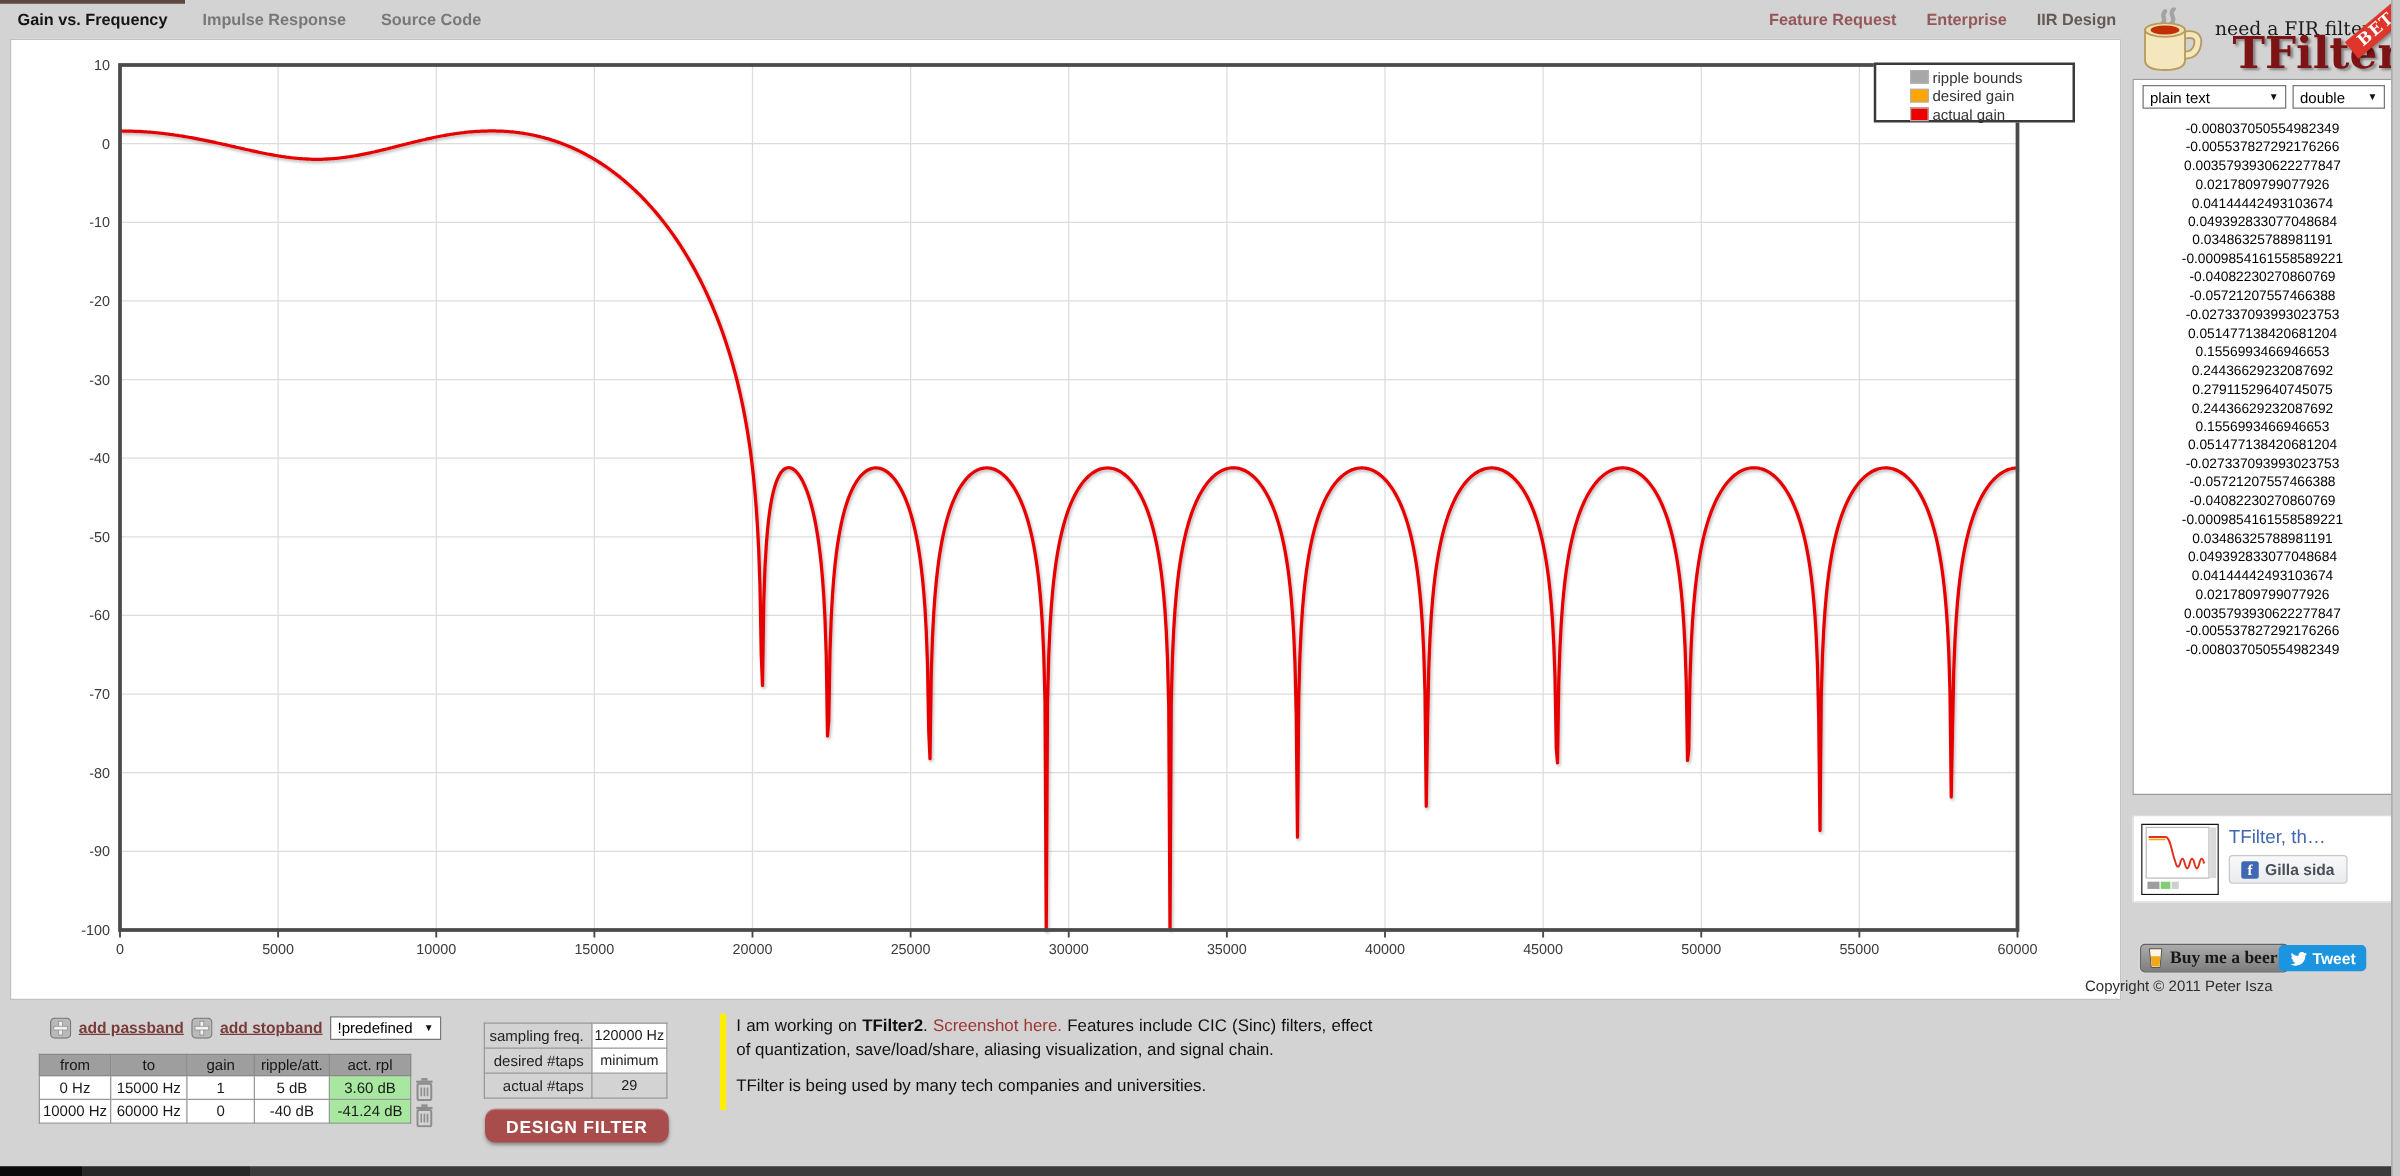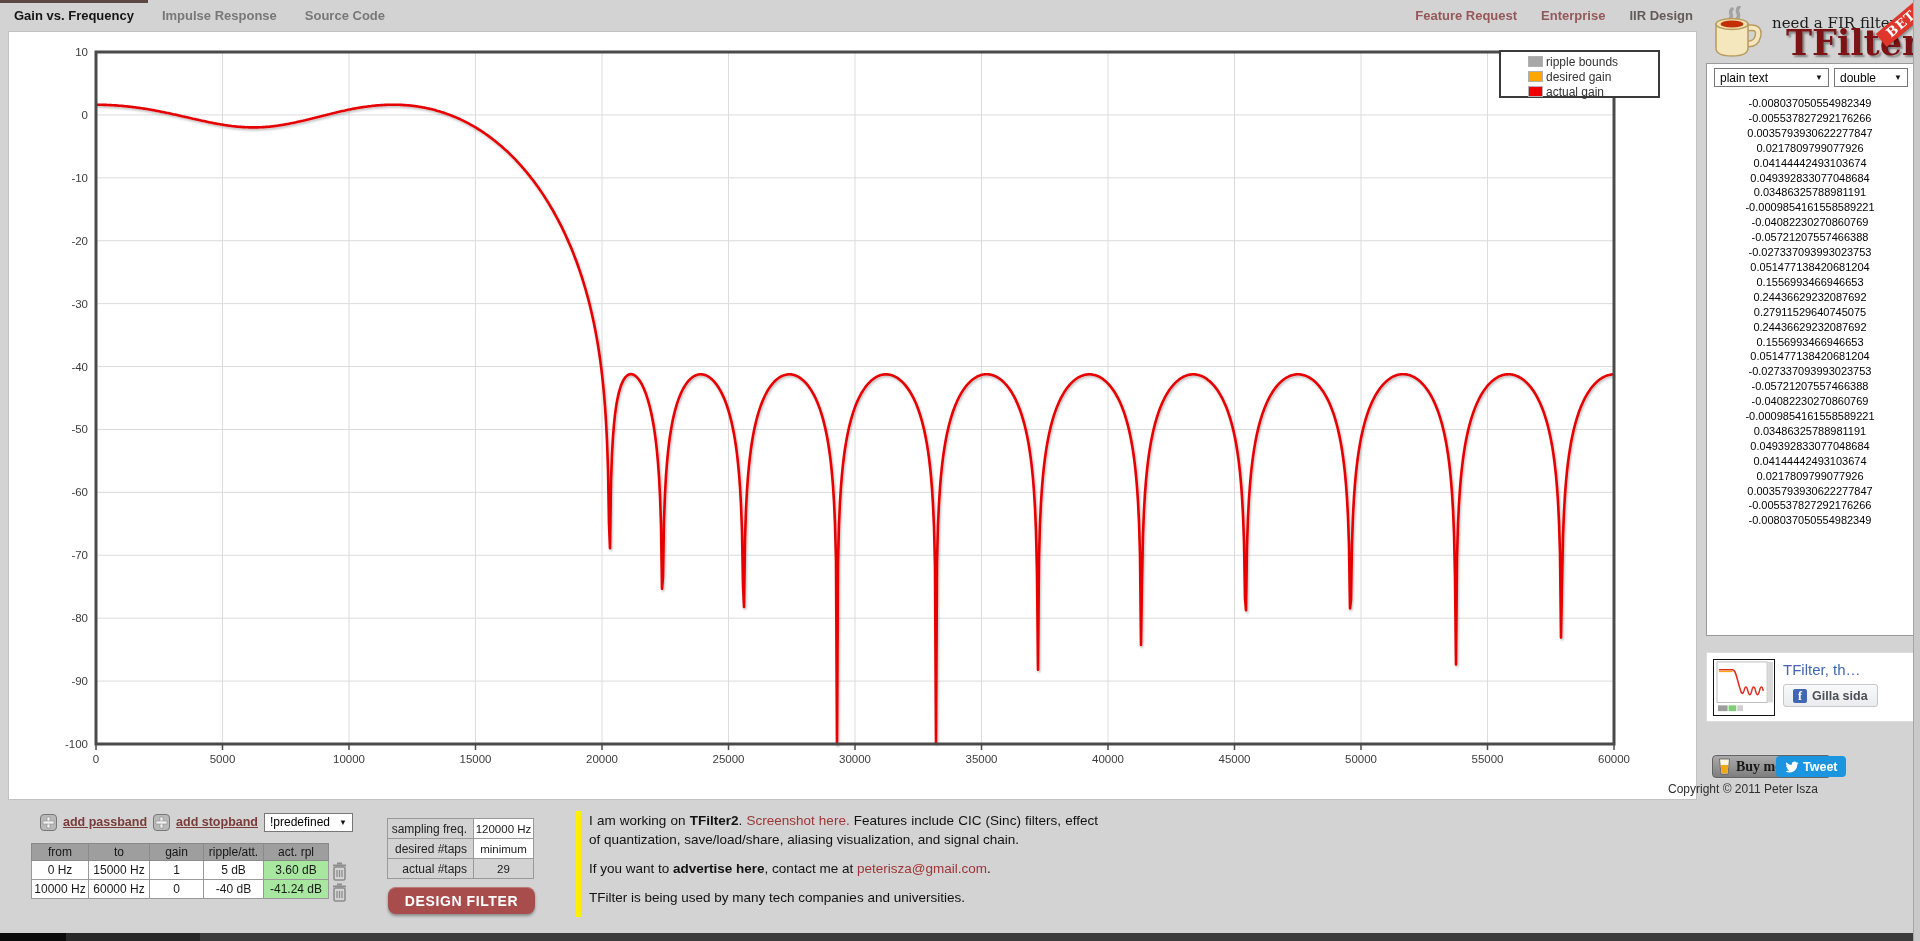--- a/index.html
+++ b/index.html
@@ -82,21 +82,21 @@
   .fb-title { position:absolute; left:76px; top:8px; font-size:15px; color:#4267b2; cursor:pointer; }
   .fb-like-btn { position:absolute; left:76px; top:31px; height:23px; padding:0 9px;
     background:linear-gradient(#f8f9fa,#e9ebee); border:1px solid #c5c8cc; border-radius:3px;
     font-size:12.5px; font-weight:bold; color:#4b4f56; display:inline-flex; align-items:center; gap:5px; cursor:pointer; }
   .fb-f { width:14px; height:14px; background:#4267b2; color:#fff; border-radius:2px; text-align:center;
     line-height:14px; font-family:"Liberation Serif",serif; font-weight:bold; font-size:12px; }
   .beer-btn { position:absolute; left:1712px; top:755px; height:23px; padding:0 8px 0 5px;
     background:linear-gradient(#ababab,#7e7e7e); border:1px solid #636363; border-radius:4px;
     box-shadow:0 0 0 1px #d8d8d8; font-family:"Liberation Serif",serif; font-weight:bold; font-size:14px;
     color:#181818; display:inline-flex; align-items:center; gap:5px; cursor:pointer; }
-  .tweet-btn { position:absolute; left:1776px; top:756px; height:21px; padding:0 8px;
+  .tweet-btn { position:absolute; left:1823px; top:756px; height:21px; padding:0 8px;
     background:#1b95e0; border:none; border-radius:4px; color:#fff; font-weight:bold; font-size:12.5px;
     display:inline-flex; align-items:center; gap:4px; cursor:pointer; font-family:"Liberation Sans",sans-serif; }
   .copyright { position:absolute; left:1652px; top:782px; width:182px; text-align:center; font-size:12px; color:#2e2e2e; }
   .scroll-strip { position:absolute; left:1913px; top:0; width:7px; height:941px; background:#c9c9c9; border-left:1px solid #a5a5a5; }
 </style>
 </head>
 <body>
 
 <div id="app">
 
@@ -276,21 +276,20 @@
     <tr>
       <td class="lbl">actual #taps</td>
       <td class="val ro">29</td>
     </tr>
   </tbody>
     </table>
   <button class="design-btn">DESIGN FILTER</button>
 
   <div class="info-box">
     <p><span>I am working on </span><b>TFilter2</b><span>. </span><span class="mlink">Screenshot here.</span><span> Features include CIC (Sinc) filters, effect of quantization, save/load/share, aliasing visualization, and signal chain.</span></p>
-    <p><span>If you want to </span><b>advertise here</b><span>, contact me at </span><span class="mlink">peterisza@gmail.com</span><span>.</span></p>
     <p><span>TFilter is being used by many tech companies and universities.</span></p>
   </div>
 
   <div class="bottom-strip"></div>
 
   <div class="sidebar-logo">
     <svg class="mug" width="58" height="56" viewBox="0 0 58 56">
       <path d="M24 3 c-4 4 2 6 -2 10 M31 1 c-5 5 3 7 -2 12" stroke="#9a9a9a" stroke-width="3.5" fill="none" stroke-linecap="round" opacity="0.85"></path>
       <path d="M40 22 q12 -2 10 8 q-2 9 -12 8" fill="none" stroke="#b89b5e" stroke-width="7"></path>
       <path d="M40 22 q12 -2 10 8 q-2 9 -12 8" fill="none" stroke="#f4e7bd" stroke-width="4"></path>

